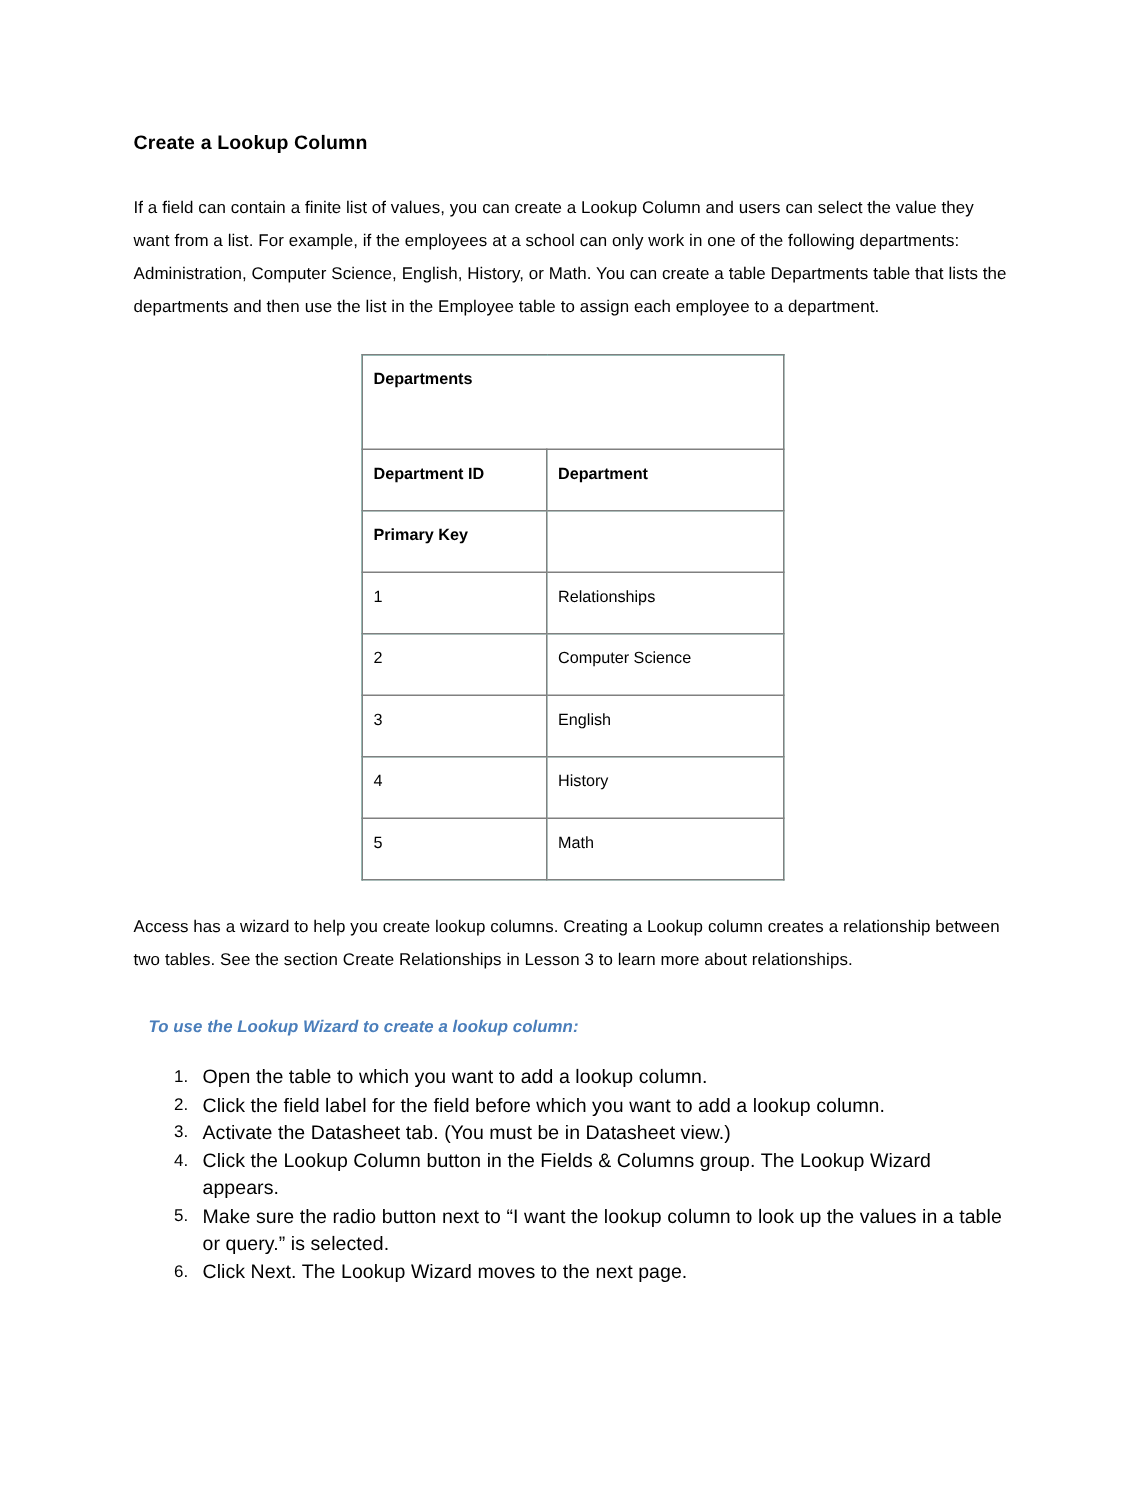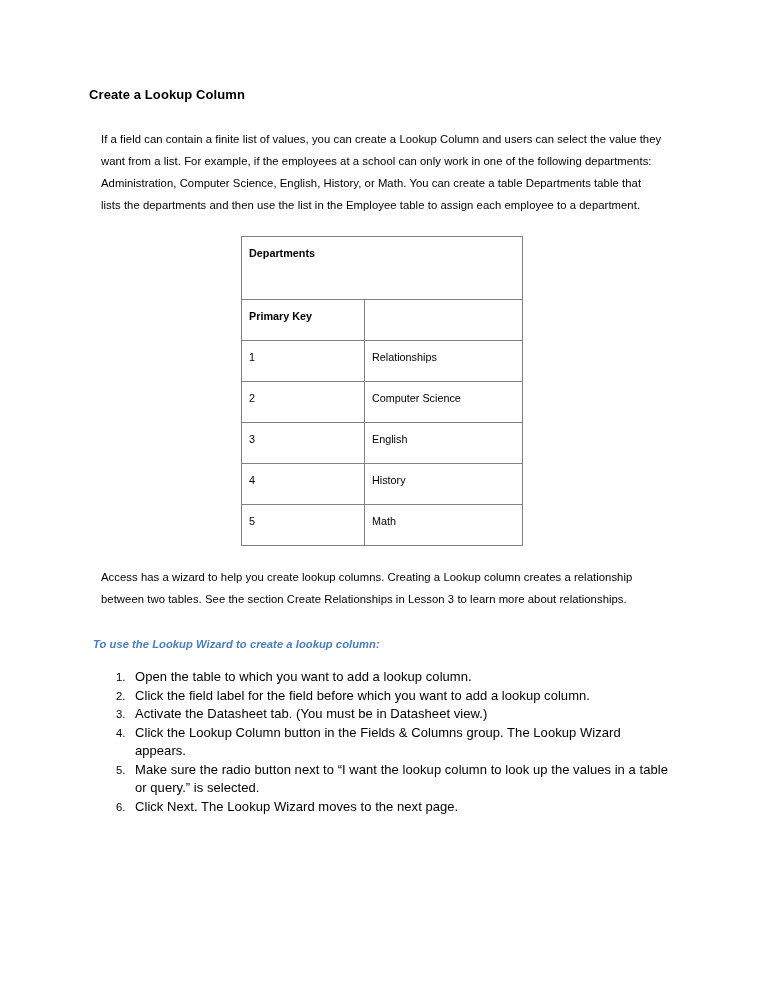--- a/index.html
+++ b/index.html
@@ -37,21 +37,21 @@
     font-weight: bold;
     line-height: 18px;
     letter-spacing: 0.1px;
     margin: 0 0 24px 0;
     color: #000000;
   }
 
   .para {
     font-size: 11.3px;
     line-height: 22px;
-    margin: 12px;
+    margin: 0;
     color: #000000;
     text-align: left;
     letter-spacing: 0.05px;
   }
 
   .para-after-table {
     margin-top: 0;
   }
 
   .table-wrap {
@@ -94,21 +94,21 @@
   }
   col.c1 { width: 123px; }
   col.c2 { width: 158px; }
 
   .subhead {
     font-size: 11.2px;
     font-weight: bold;
     font-style: italic;
     color: #4a7ebb;
     line-height: 20px;
-    margin: 24px 0 0 4px;
+    margin: 24px 0 0 10px;
     letter-spacing: 0.05px;
   }
 
   ol.steps {
     margin: 14px 0 0 0;
     padding: 0;
     list-style: none;
     counter-reset: stepnum;
   }
   ol.steps > li {
@@ -148,20 +148,24 @@
       <table class="dept-table">
         <colgroup>
           <col class="c1">
           <col class="c2">
         </colgroup>
         <tbody>
           <tr>
             <td class="title-cell" colspan="2">Departments</td>
           </tr>
           <tr>
+            <td class="head-cell">Department ID</td>
+            <td class="head-cell">Department</td>
+          </tr>
+          <tr>
             <td class="key-cell">Primary Key</td>
             <td class="key-cell"></td>
           </tr>
           <tr>
             <td class="data-cell">1</td>
             <td class="data-cell">Relationships</td>
           </tr>
           <tr>
             <td class="data-cell">2</td>
             <td class="data-cell">Computer Science</td>

